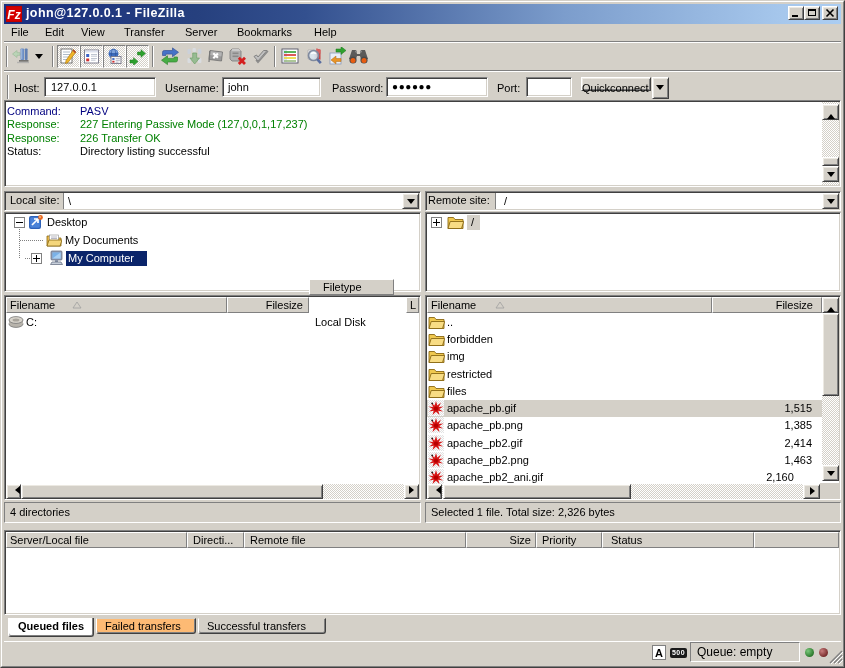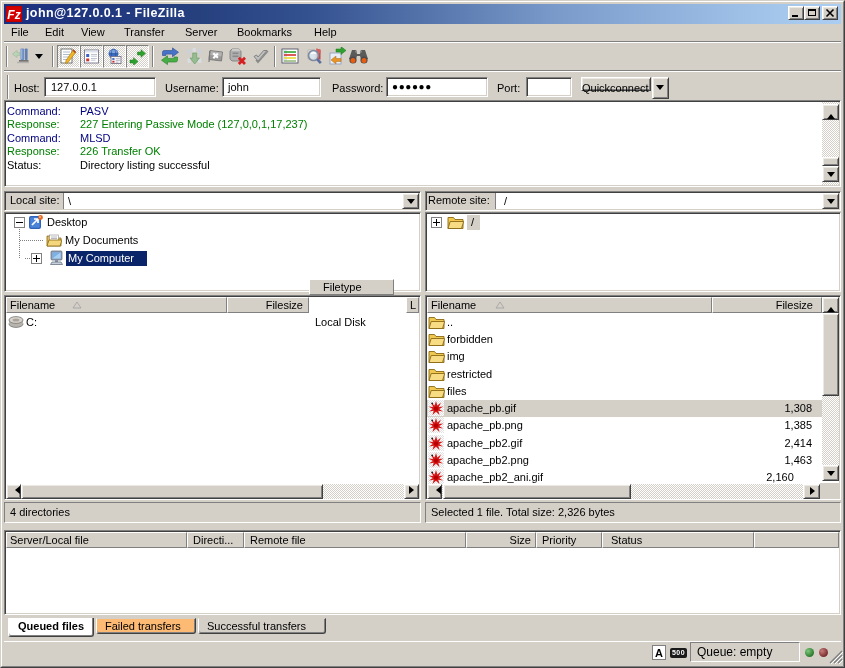--- a/index.html
+++ b/index.html
@@ -179,21 +179,20 @@
 <div class="abs" style="left:497px;top:82px">Port:</div>
 <div class="abs sunken2 white" style="left:526px;top:77px;width:46px;height:20px"></div>
 <div class="abs raised" style="left:581px;top:77px;width:70px;height:14px;line-height:20px">Quickconnect</div>
 <div class="abs raised" style="left:652px;top:77px;width:17px;height:22px"></div>
 <div class="abs" style="left:656px;top:85px;width:0;height:0;border:4px solid transparent;border-top:5px solid #000"></div>
 
 <div class="abs sunken2 white" style="left:4px;top:100px;width:837px;height:87px"></div>
 <div class="abs" style="left:7px;top:105px;width:800px;line-height:13.4px;white-space:nowrap">
  <div style="color:#000080"><span style="display:inline-block;width:73px">Command:</span>PASV</div>
  <div style="color:#008000"><span style="display:inline-block;width:73px">Response:</span>227 Entering Passive Mode (127,0,0,1,17,237)</div>
- <div style="color:#000080"><span style="display:inline-block;width:73px">Command:</span>MLSD</div>
  <div style="color:#008000"><span style="display:inline-block;width:73px">Response:</span>226 Transfer OK</div>
  <div style="color:#000"><span style="display:inline-block;width:73px">Status:</span>Directory listing successful</div>
 </div>
 
 <div class="abs dither" style="left:822px;top:102px;width:17px;height:83px"></div>
 <div class="abs raised" style="left:822px;top:104px;width:17px;height:16px"></div>
 <div class="abs" style="left:827px;top:110px;width:0;height:0;border:4px solid transparent;border-bottom:5px solid #000"></div>
 <div class="abs raised" style="left:822px;top:157px;width:17px;height:9px"></div>
 <div class="abs raised" style="left:822px;top:166px;width:17px;height:16px"></div>
 <div class="abs" style="left:827px;top:172px;width:0;height:0;border:4px solid transparent;border-top:5px solid #000"></div>
@@ -330,21 +329,21 @@
   </svg>
 <div class="abs" style="left:447px;top:366px;height:17px;line-height:17px">restricted</div>
 <svg class="abs" style="left:428px;top:383px" width="17" height="16" viewBox="0 0 17 16">
     <use href="#folder"></use>
   </svg>
 <div class="abs" style="left:447px;top:383px;height:17px;line-height:17px">files</div>
 <svg class="abs" style="left:428px;top:400px" width="16" height="16" viewBox="0 0 16 16">
     <use href="#feather"></use>
   </svg>
 <div class="abs" style="left:447px;top:400px;height:17px;line-height:17px">apache_pb.gif</div>
-<div class="abs" style="left:700px;top:400px;width:112px;height:17px;line-height:17px;text-align:right">1,308</div>
+<div class="abs" style="left:700px;top:400px;width:112px;height:17px;line-height:17px;text-align:right">1,515</div>
 <svg class="abs" style="left:428px;top:417px" width="16" height="16" viewBox="0 0 16 16">
     <use href="#feather"></use>
   </svg>
 <div class="abs" style="left:447px;top:417px;height:17px;line-height:17px">apache_pb.png</div>
 <div class="abs" style="left:700px;top:417px;width:112px;height:17px;line-height:17px;text-align:right">1,385</div>
 <svg class="abs" style="left:428px;top:435px" width="16" height="16" viewBox="0 0 16 16">
     <use href="#feather"></use>
   </svg>
 <div class="abs" style="left:447px;top:435px;height:17px;line-height:17px">apache_pb2.gif</div>
 <div class="abs" style="left:700px;top:435px;width:112px;height:17px;line-height:17px;text-align:right">2,414</div>

